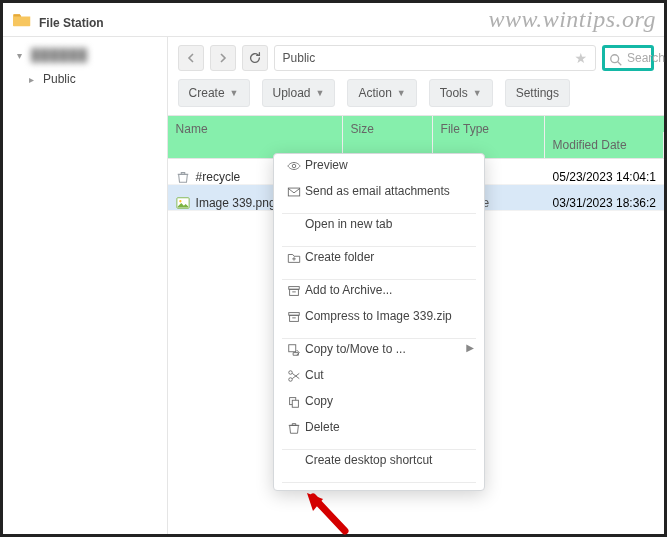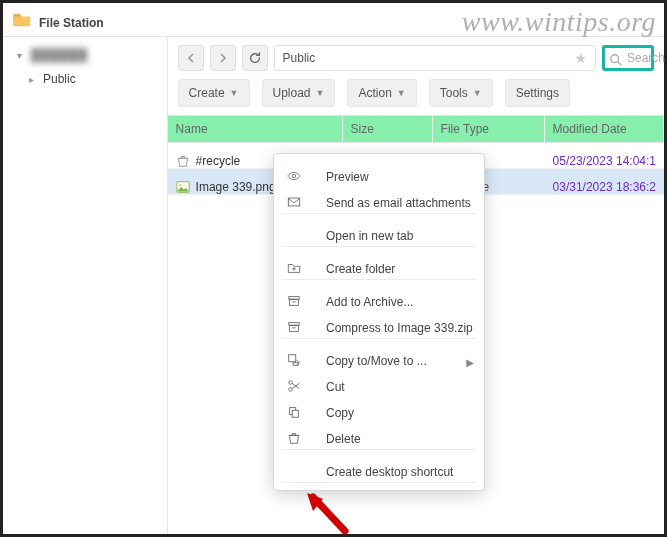--- a/index.html
+++ b/index.html
@@ -1,18 +1,18 @@
 <!DOCTYPE html>
 <html><head>
 <meta charset="utf-8">
 <style>
   * { box-sizing: border-box; margin: 0; padding: 0; }
   html, body { width: 667px; height: 537px; font-family: -apple-system, "Segoe UI", Arial, sans-serif; font-size: 12px; color: #333; background: #fff; overflow: hidden; }
   .outer { width: 667px; height: 537px; border: 3px solid #222; position: relative; background: #fff; }
-  .watermark { position: absolute; top: 3px; right: 8px; font-size: 28px; font-style: italic; font-family: Georgia, serif; color: #b0b0b0; z-index: 50; pointer-events: none; letter-spacing: 0.5px;}
+  .watermark { position: absolute; top: 3px; right: 8px; font-size: 24px; font-style: italic; font-family: Georgia, serif; color: #b0b0b0; z-index: 50; pointer-events: none; letter-spacing: 0.5px;}
   .titlebar { display: flex; align-items: center; height: 34px; padding: 0 10px; border-bottom: 1px solid #e5e5e5; gap: 8px; }
   .titlebar .folder-ico { width: 18px; height: 16px; }
   .titlebar .title { font-weight: 600; color: #444; margin-top: 7px; }
   .body { display: flex; height: calc(100% - 34px); }
   .sidebar { width: 170px; border-right: 1px solid #e5e5e5; padding: 6px 0; }
   .tree-item { display: flex; align-items: center; height: 24px; padding: 0 6px 0 14px; gap: 6px; color: #444; cursor: pointer; }
   .tree-item .caret { width: 8px; color: #999; font-size: 10px; }
   .blurred { filter: blur(3px); letter-spacing: 1px; color: #888; font-weight: 700; }
   .main { flex: 1; display: flex; flex-direction: column; padding: 8px 0 0 0; }
   .topbar { display: flex; align-items: center; gap: 6px; padding: 0 10px; }
@@ -22,31 +22,31 @@
   .searchfield { height: 26px; border: 3px solid #14b8a6; border-radius: 3px; padding: 0 6px 0 22px; width: 52px; color: #aaa; position: relative; display: flex; align-items: center; }
   .searchfield svg { position: absolute; left: 4px; top: 5px; }
   .toolbar { display: flex; gap: 12px; padding: 8px 10px; }
   .tbtn { height: 28px; padding: 0 10px; background: #eef0f1; border: 1px solid #e3e5e7; border-radius: 3px; display: flex; align-items: center; gap: 5px; color: #555; cursor: pointer; }
   .tbtn .caret-dn { font-size: 9px; color: #888; }
   .grid-head { display: flex; border-top: 1px solid #e5e5e5; border-bottom: 1px solid #e5e5e5; background: #86efac; color: #666; }
   .col { padding: 6px 8px; border-right: 1px solid #eee; }
   .col-name { width: 175px; }
   .col-size { width: 90px; }
   .col-type { width: 112px; }
-  .col-date { flex: 1; }
+  .col-date { flex: 1; margin-top: 16px; }
   .row { display: flex; height: 26px; align-items: flex-end; border-bottom: 1px solid #f2f2f2; }
   .row .cell { padding: 0 8px; overflow: hidden; white-space: nowrap; text-overflow: ellipsis; }
   .row.selected { background: #d9e8f7; }
   .cell-name { width: 175px; display: flex; align-items: center; gap: 6px; }
   .cell-size { width: 90px; text-align: right; color: #555; }
   .cell-type { width: 112px; color: #555; }
-  .cell-date { flex: 1; color: #6d28d9; }
+  .cell-date { flex: 1; color: #000000; }
 
   .context-menu { position: absolute; left: 270px; top: 150px; width: 212px; background: #fff; border: 1px solid #d5d8db; border-radius: 4px; box-shadow: 0 4px 18px rgba(0,0,0,0.18); z-index: 100; padding: 4px 0; }
-  .cm-item { display: flex; align-items: flex-end; gap: 24px; height: 26px; padding: 0 12px; color: #444; cursor: pointer; position: relative; }
+  .cm-item { display: flex; align-items: flex-start; gap: 3px; height: 26px; padding: 0 12px; color: #444; cursor: pointer; position: relative; }
   .cm-item .ico { width: 16px; height: 16px; display: flex; align-items: center; justify-content: center; color: #666; flex-shrink: 0; }
   .cm-item .txt { flex: 1; white-space: nowrap; }
   .cm-item .sub { position: absolute; right: 10px; font-size: 10px; color: #888; }
   .cm-sep { height: 1px; background: #ebebeb; margin: 3px 8px; }
 
   .arrow-pointer { position: absolute; left: 302px; top: 490px; z-index: 200; pointer-events: none; }
   .arrow-pointer svg { width: 48px; height: 44px; }
 
   svg { display: block; }
 </style>

